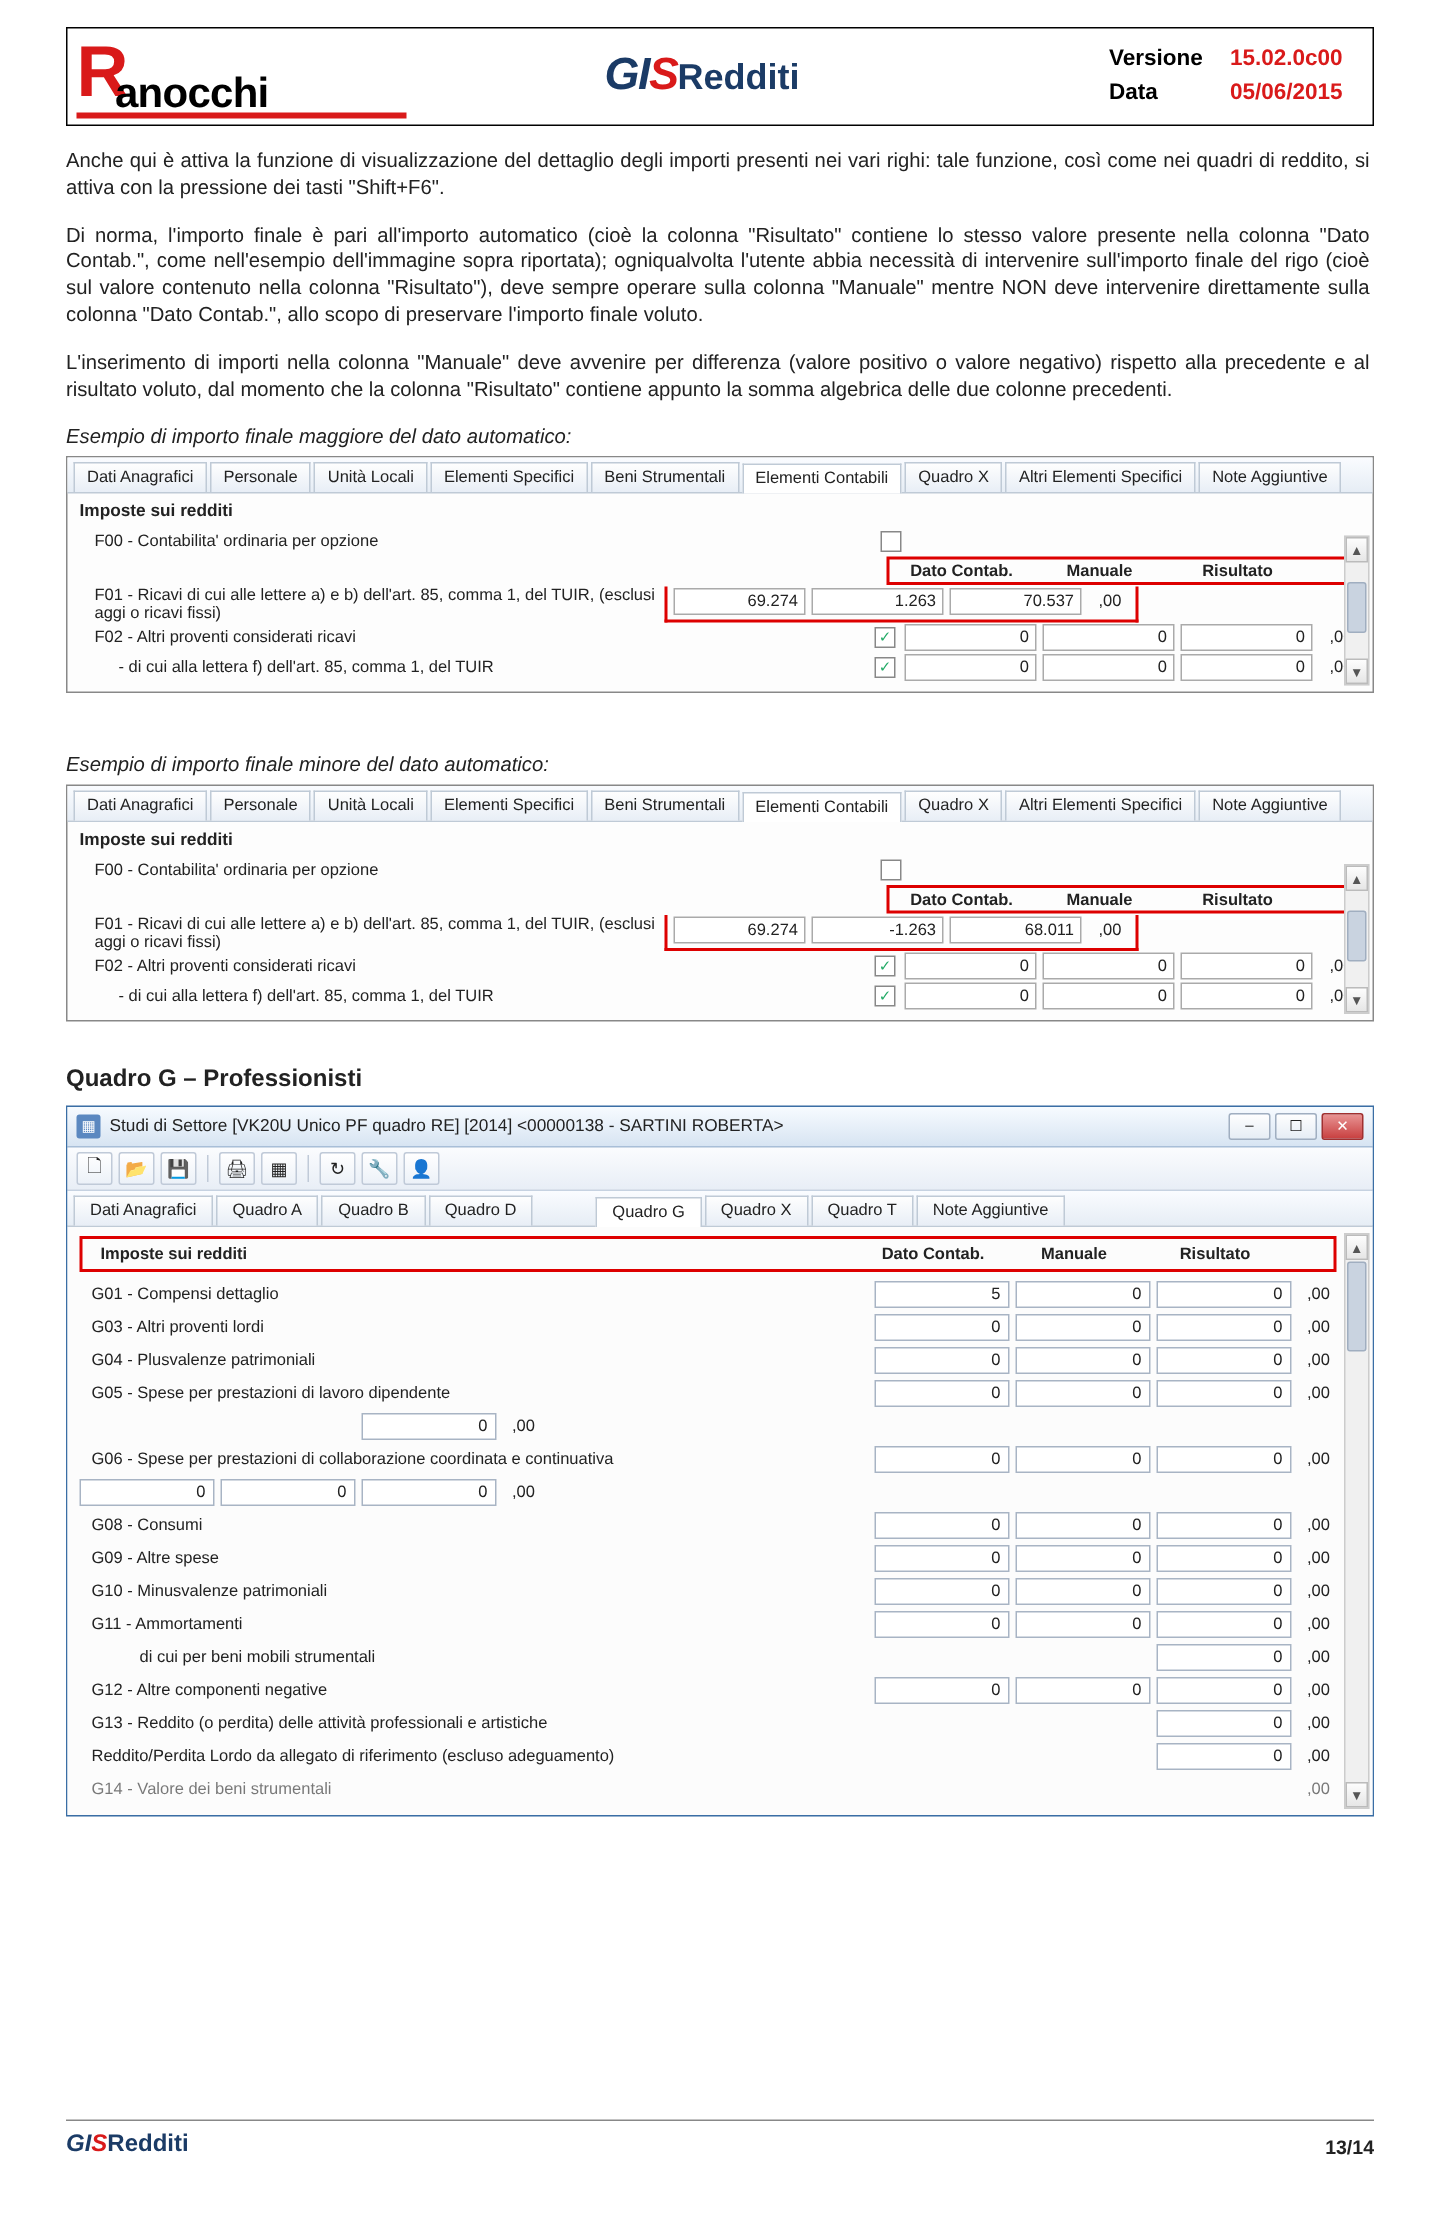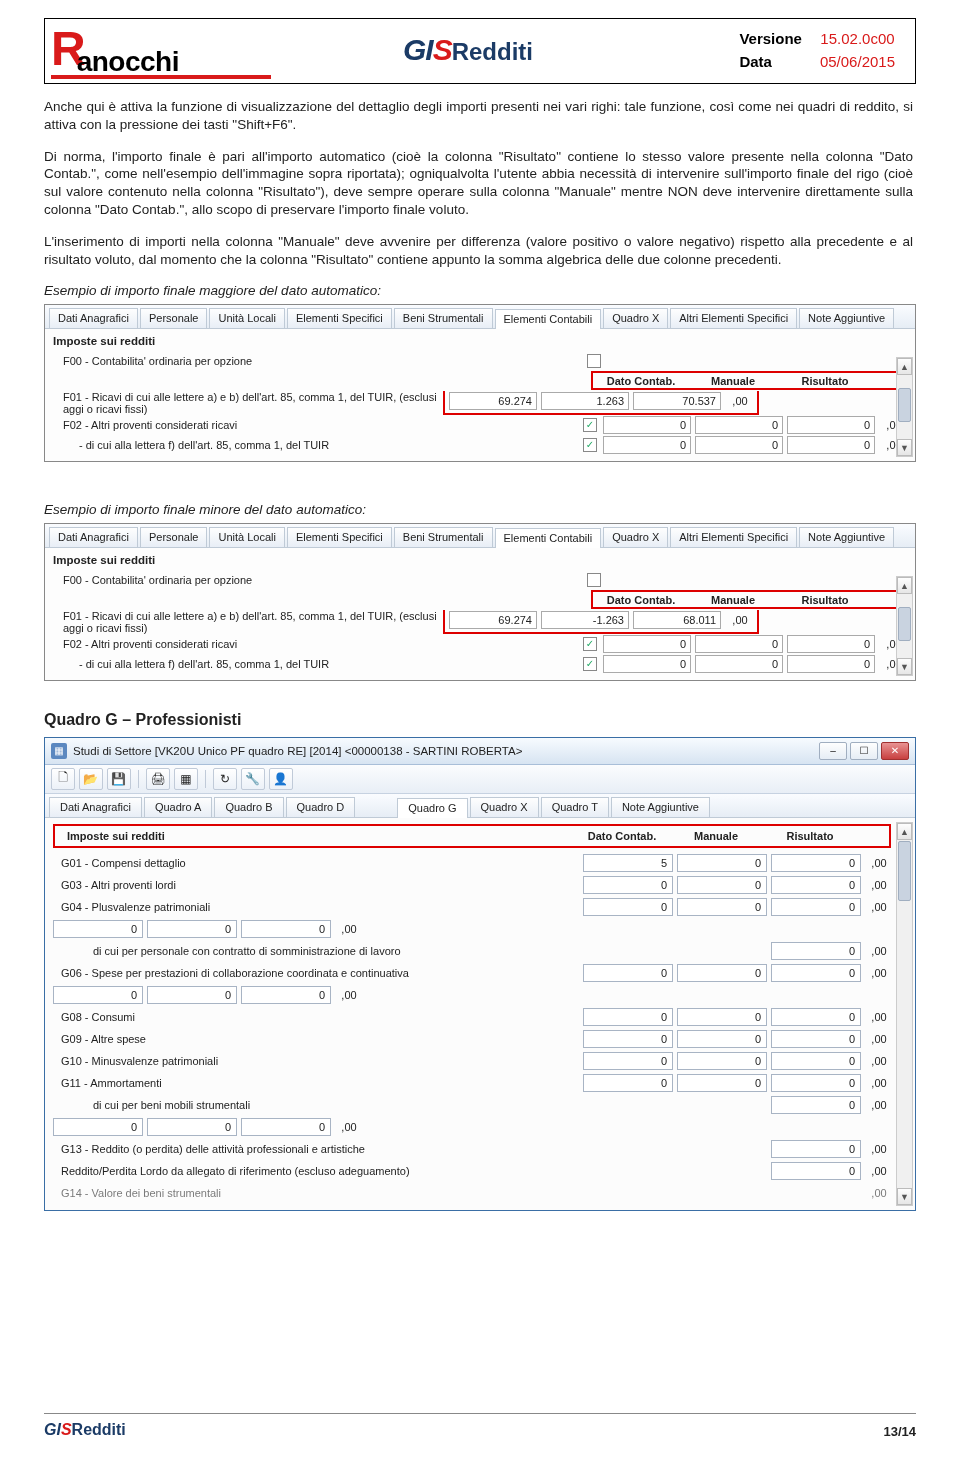--- a/index.html
+++ b/index.html
@@ -59,21 +59,21 @@
   .logo-gis .gis .s{color:var(--accent);}
   .logo-gis .redditi{font-size:24px;font-weight:700;color:#1b3b66;}
   .hdr-meta{
     flex:1;text-align:right;
     font-family:Arial;
     font-size:15px;
   }
   .hdr-meta table{margin-left:auto;}
   .hdr-meta td{padding:2px 8px;}
   .hdr-meta .lab{color:#000;font-weight:700;text-align:left;}
-  .hdr-meta .val{color:var(--accent);font-weight:400;text-align:center;}
+  .hdr-meta .val{color:var(--accent);font-weight:700;text-align:center;}
 
   
   p.j{text-align:justify;margin:0 3px 14px 0;line-height:1.32;}
   p.caption{font-style:italic;margin:0 0 6px 0;}
 
   
   .shot{
     border:1px solid #888;
     background:#fdfdfd;
     font-size:11.5px;
@@ -483,29 +483,29 @@
           <div class="grow">
             <div class="gl">G04 - Plusvalenze patrimoniali</div>
             <div class="gcols">
               <div class="ginput">0</div>
               <div class="ginput">0</div>
               <div class="ginput">0</div>
               <div class="suffix">,00</div>
             </div>
           </div>
           <div class="grow">
-            <div class="gcols">
-              <div class="ginput">0</div>
-              <div class="ginput">0</div>
-              <div class="ginput">0</div>
-              <div class="suffix">,00</div>
-            </div>
-          </div>
-          <div class="grow">
-            <div class="gl indent">di cui per personale con contratto di somministrazione di lavoro</div>
+            <div class="gl">G05 - Spese per prestazioni di lavoro dipendente</div>
+            <div class="gcols">
+              <div class="ginput">0</div>
+              <div class="ginput">0</div>
+              <div class="ginput">0</div>
+              <div class="suffix">,00</div>
+            </div>
+          </div>
+          <div class="grow">
             <div class="gcols">
               <div class="ginput" style="visibility: hidden;"></div>
               <div class="ginput" style="visibility: hidden;"></div>
               <div class="ginput">0</div>
               <div class="suffix">,00</div>
             </div>
           </div>
           <div class="grow">
             <div class="gl">G06 - Spese per prestazioni di collaborazione coordinata e continuativa</div>
             <div class="gcols">
@@ -562,20 +562,21 @@
           <div class="grow">
             <div class="gl indent">di cui per beni mobili strumentali</div>
             <div class="gcols">
               <div class="ginput" style="visibility: hidden;"></div>
               <div class="ginput" style="visibility: hidden;"></div>
               <div class="ginput">0</div>
               <div class="suffix">,00</div>
             </div>
           </div>
           <div class="grow">
+            <div class="gl">G12 - Altre componenti negative</div>
             <div class="gcols">
               <div class="ginput">0</div>
               <div class="ginput">0</div>
               <div class="ginput">0</div>
               <div class="suffix">,00</div>
             </div>
           </div>
           <div class="grow">
             <div class="gl">G13 - Reddito (o perdita) delle attività professionali e artistiche</div>
             <div class="gcols">

